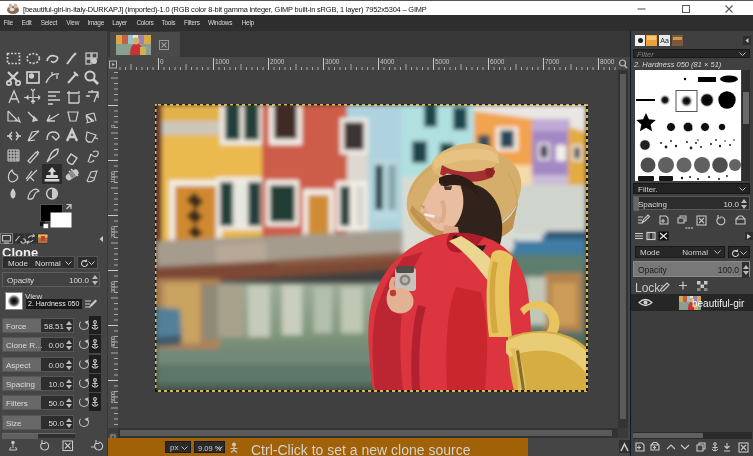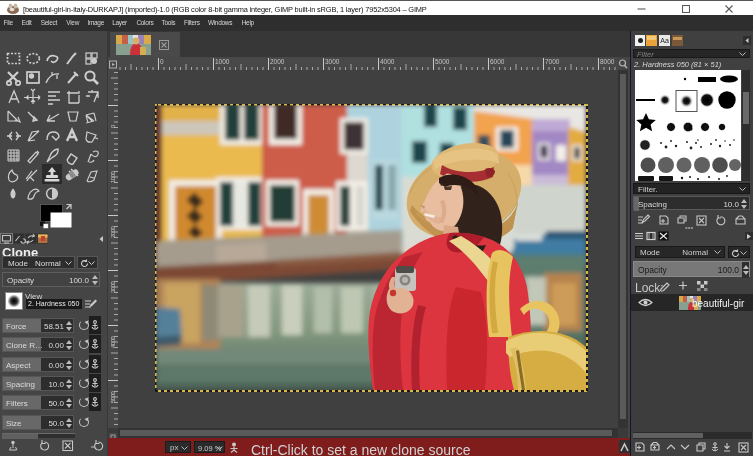--- a/index.html
+++ b/index.html
@@ -27,21 +27,21 @@
 #photo { position:absolute; left:38px; top:35px; width:430px; height:285px; }
 .ants { position:absolute; background:repeating-linear-gradient(90deg,#1a1a1a 0 3px,#d8b84a 3px 6px); }
 .antsv { position:absolute; background:repeating-linear-gradient(0deg,#1a1a1a 0 3px,#d8b84a 3px 6px); }
 
 #vsb { left:618px; top:70px; width:10px; height:358px; background:#333333; }
 #vsb .thumb { position:absolute; left:2px; top:4px; width:6px; height:345px; background:#5a5a5a; }
 #hsb { left:118px; top:428px; width:500px; height:10px; background:#333333; }
 #hsb .thumb { position:absolute; left:2px; top:2px; width:492px; height:6px; background:#5a5a5a; }
 #blcorner { left:108px; top:428px; width:10px; height:10px; background:#3a3a3a; }
 
-#statusbar { left:108px; top:438px; width:522px; height:18px; background:#7f1d1d; color:#c8c8c8; font-size:9px; }
+#statusbar { left:108px; top:438px; width:420px; height:18px; background:#a16207; color:#c8c8c8; font-size:9px; }
 
 #toolopts { position:absolute; left:0; top:245px; width:108px; height:211px; font-size:8px; color:#dcdcdc; }
 .opbox { position:absolute; background:#2d2d2d; border:1px solid #565656; }
 .srow { position:absolute; left:2px; width:72px; height:15px; background:#2d2d2d; border:1px solid #565656; overflow:hidden; }
 .sfill { position:absolute; left:0; top:0; width:38px; height:15px; background:#686868; }
 .slab { position:absolute; left:3px; top:3px; white-space:nowrap; }
 .sval { position:absolute; right:9px; top:3px; }
 .spin { position:absolute; right:1px; top:2px; width:6px; height:10px; }
 .spin:before { content:""; position:absolute; top:0; left:0; border-left:3px solid transparent; border-right:3px solid transparent; border-bottom:4px solid #bbb; }
 .spin:after { content:""; position:absolute; bottom:0; left:0; border-left:3px solid transparent; border-right:3px solid transparent; border-top:4px solid #bbb; }

